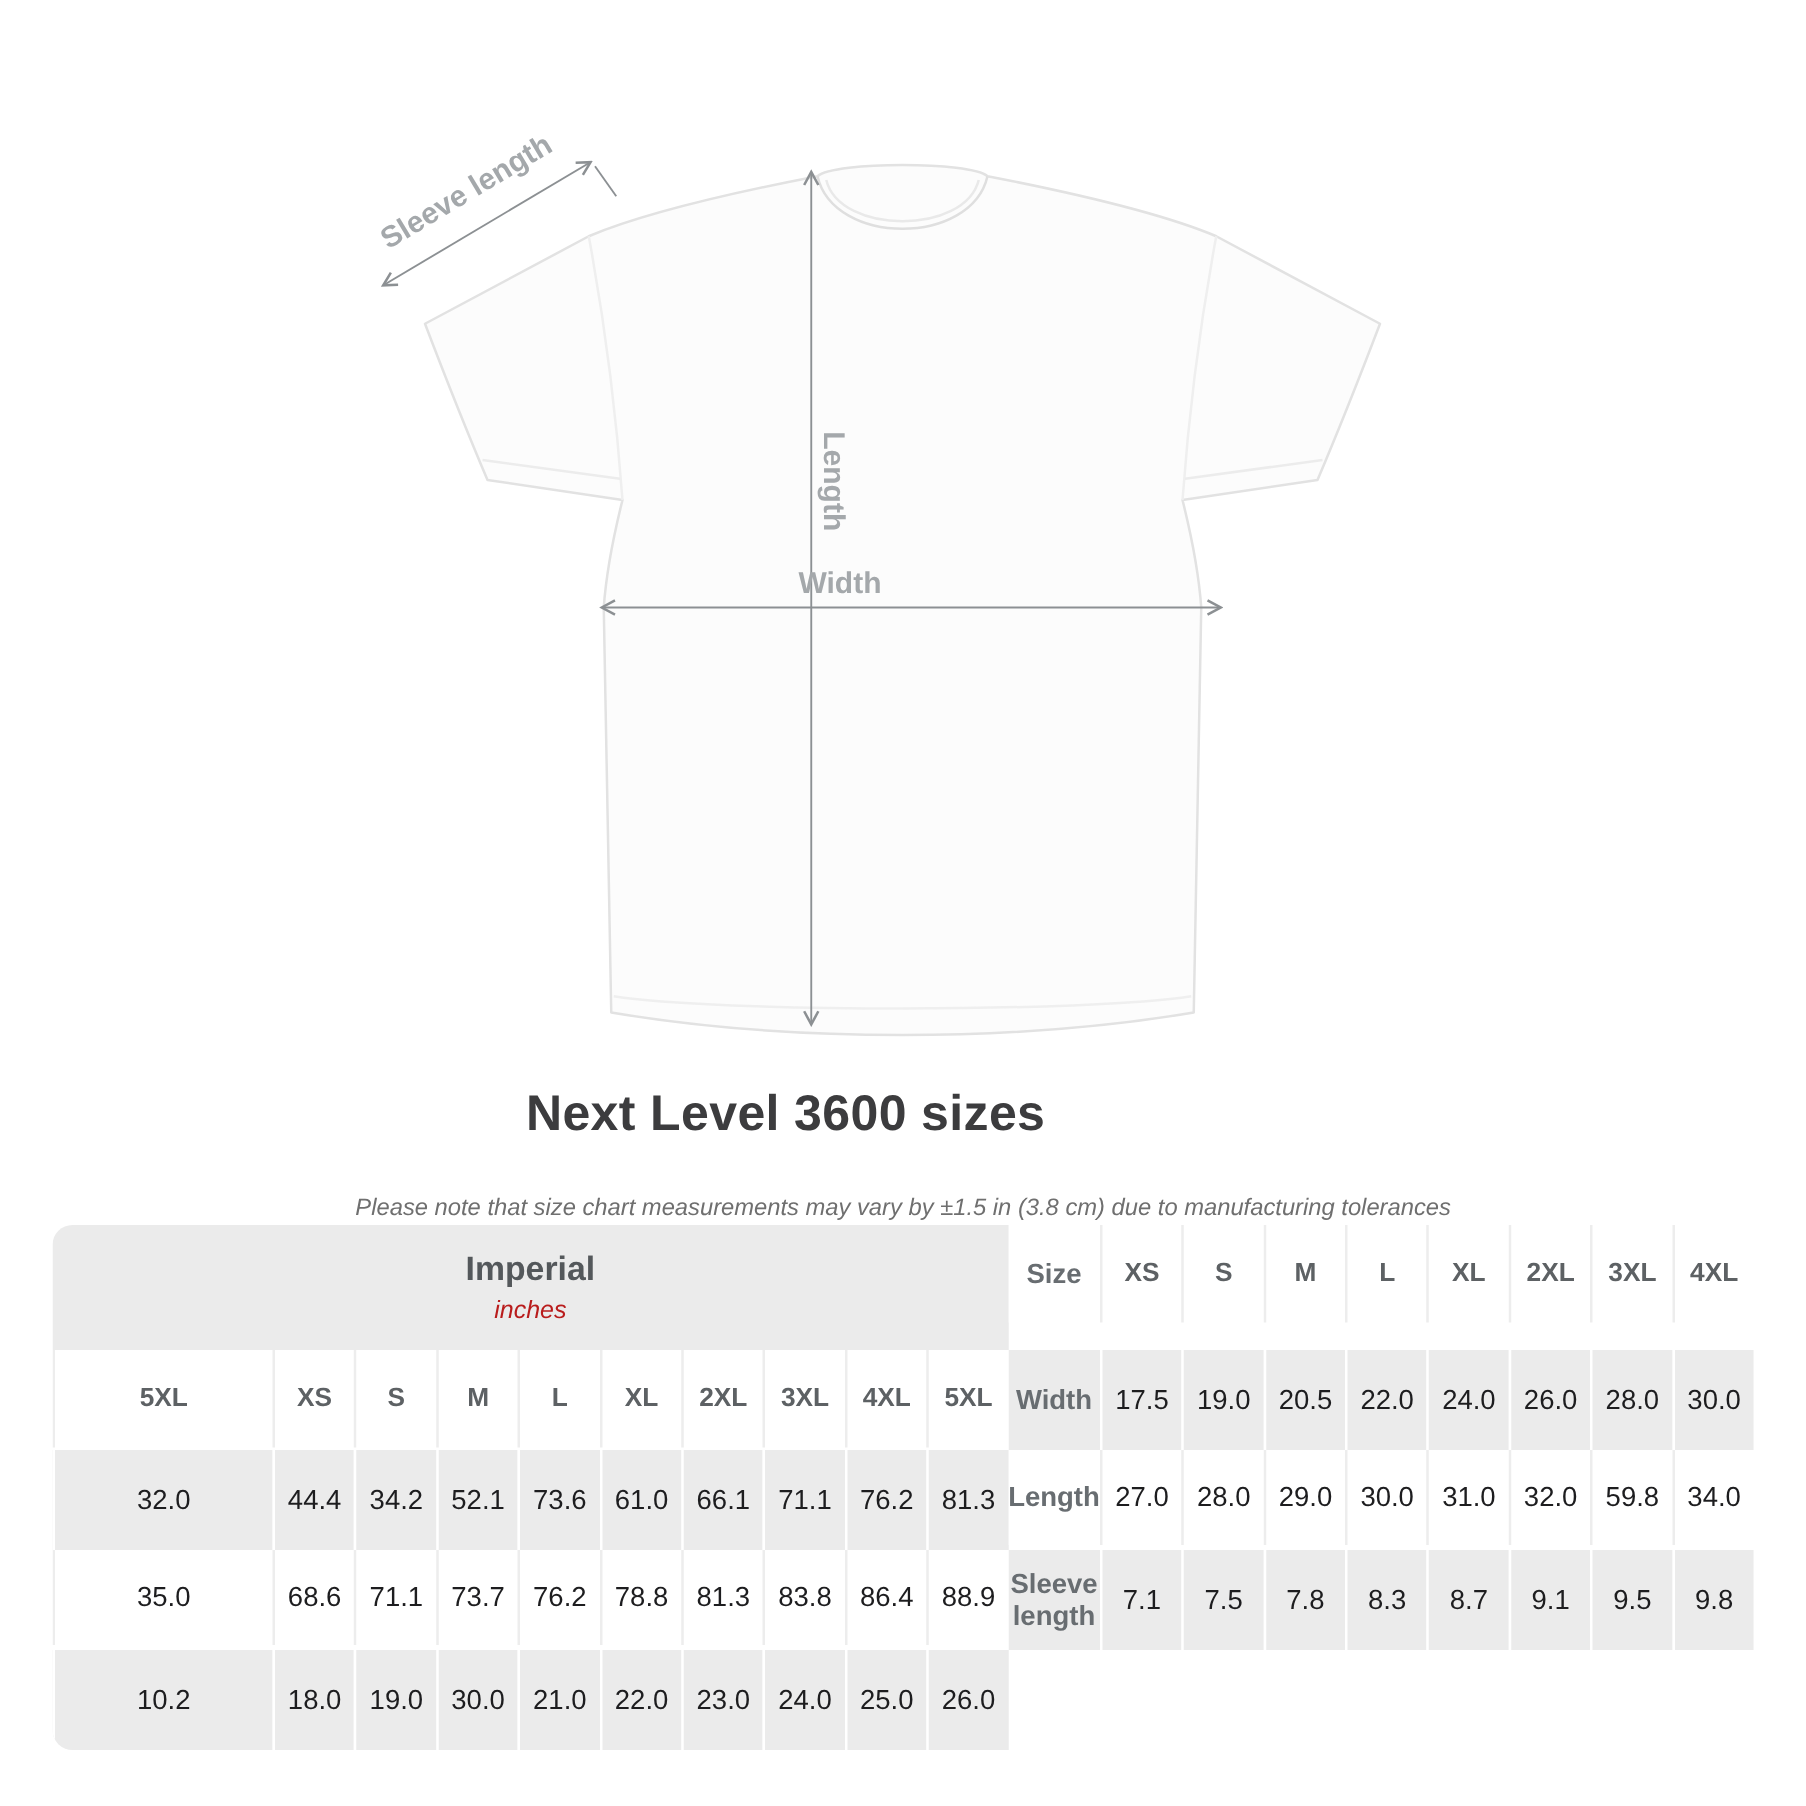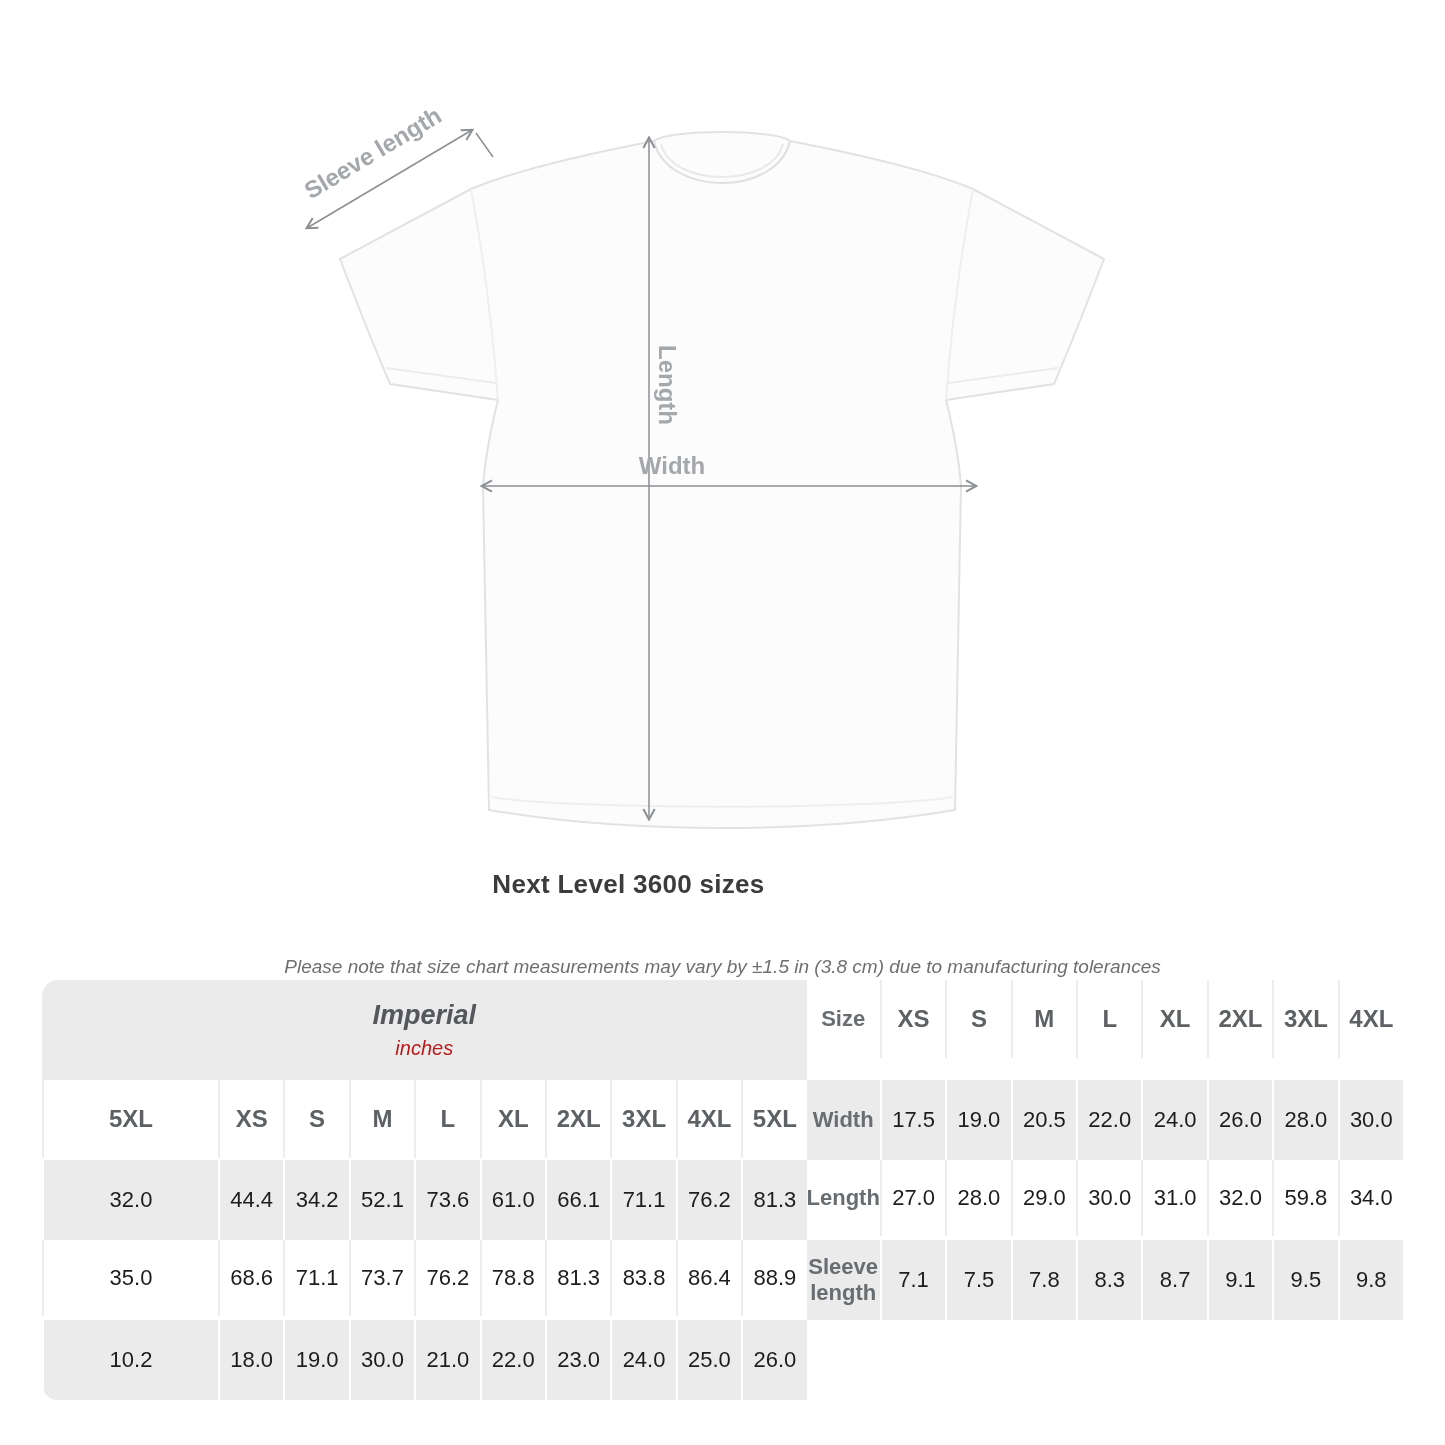--- a/index.html
+++ b/index.html
@@ -2,21 +2,21 @@
 <html><head>
 <meta charset="utf-8">
 <style>
   html,body{margin:0;padding:0;background:#ffffff;}
   body{width:1445px;height:1445px;position:relative;font-family:"Liberation Sans",sans-serif;overflow:hidden;}
 
   .diagram-svg{position:absolute;left:0;top:0;}
 
   .page-title{
     position:absolute;left:0;top:869px;width:1257px;text-align:center;
-    font-size:26px;font-weight:bold;color:#3c3c3e;letter-spacing:.3px;
+    font-size:40px;font-weight:bold;color:#3c3c3e;letter-spacing:.3px;
   }
   .page-subtitle{
     position:absolute;left:0;top:956px;width:1445px;text-align:center;
     font-size:19px;font-style:italic;color:#6f6f6f;
   }
 
   .size-table{
     position:absolute;left:42px;top:980px;width:1361px;
     display:grid;grid-template-columns:176px repeat(18,1fr);
     border-radius:16px;overflow:hidden;background:#ffffff;
@@ -25,24 +25,24 @@
   .band{background:#ebebeb;}
   .white{background:#ffffff;}
   .h-group{height:100px;}
   .h-size{height:78px;}
   .h-r1{height:80px;}
   .h-r2{height:76px;}
   .h-r3{height:80px;}
   .sepw{border-left:2px solid #ffffff;}
   .sepl{border-left:2px solid #ededed;}
   .group{flex-direction:column;gap:6px;}
-  .group-label{font-size:27px;font-weight:bold;font-style:italic;color:#54585b;}
+  .group-label{font-size:27px;font-weight:bold;color:#54585b;}
   .group-sublabel{font-size:20px;font-style:italic;color:#b91c1c;}
   .rowlabel{font-size:22px;font-weight:bold;color:#686d71;text-align:center;}
-  .sizehead{font-size:24px;font-weight:bold;color:#5d6164;}
+  .sizehead{font-size:21px;font-weight:bold;color:#5d6164;}
   .val{font-size:22px;color:#1d1d1f;}
 </style>
 </head>
 <body>
 
 <svg class="diagram-svg" width="1445" height="870" viewBox="0 0 1445 870">
   <defs>
     <marker id="arr" viewBox="0 0 10 10" refX="8.2" refY="5" markerWidth="9" markerHeight="9" orient="auto-start-reverse">
       <path d="M0.8,0.8 L8.6,5 L0.8,9.2" fill="none" stroke="#8c9093" stroke-width="1.5"></path>
     </marker>

